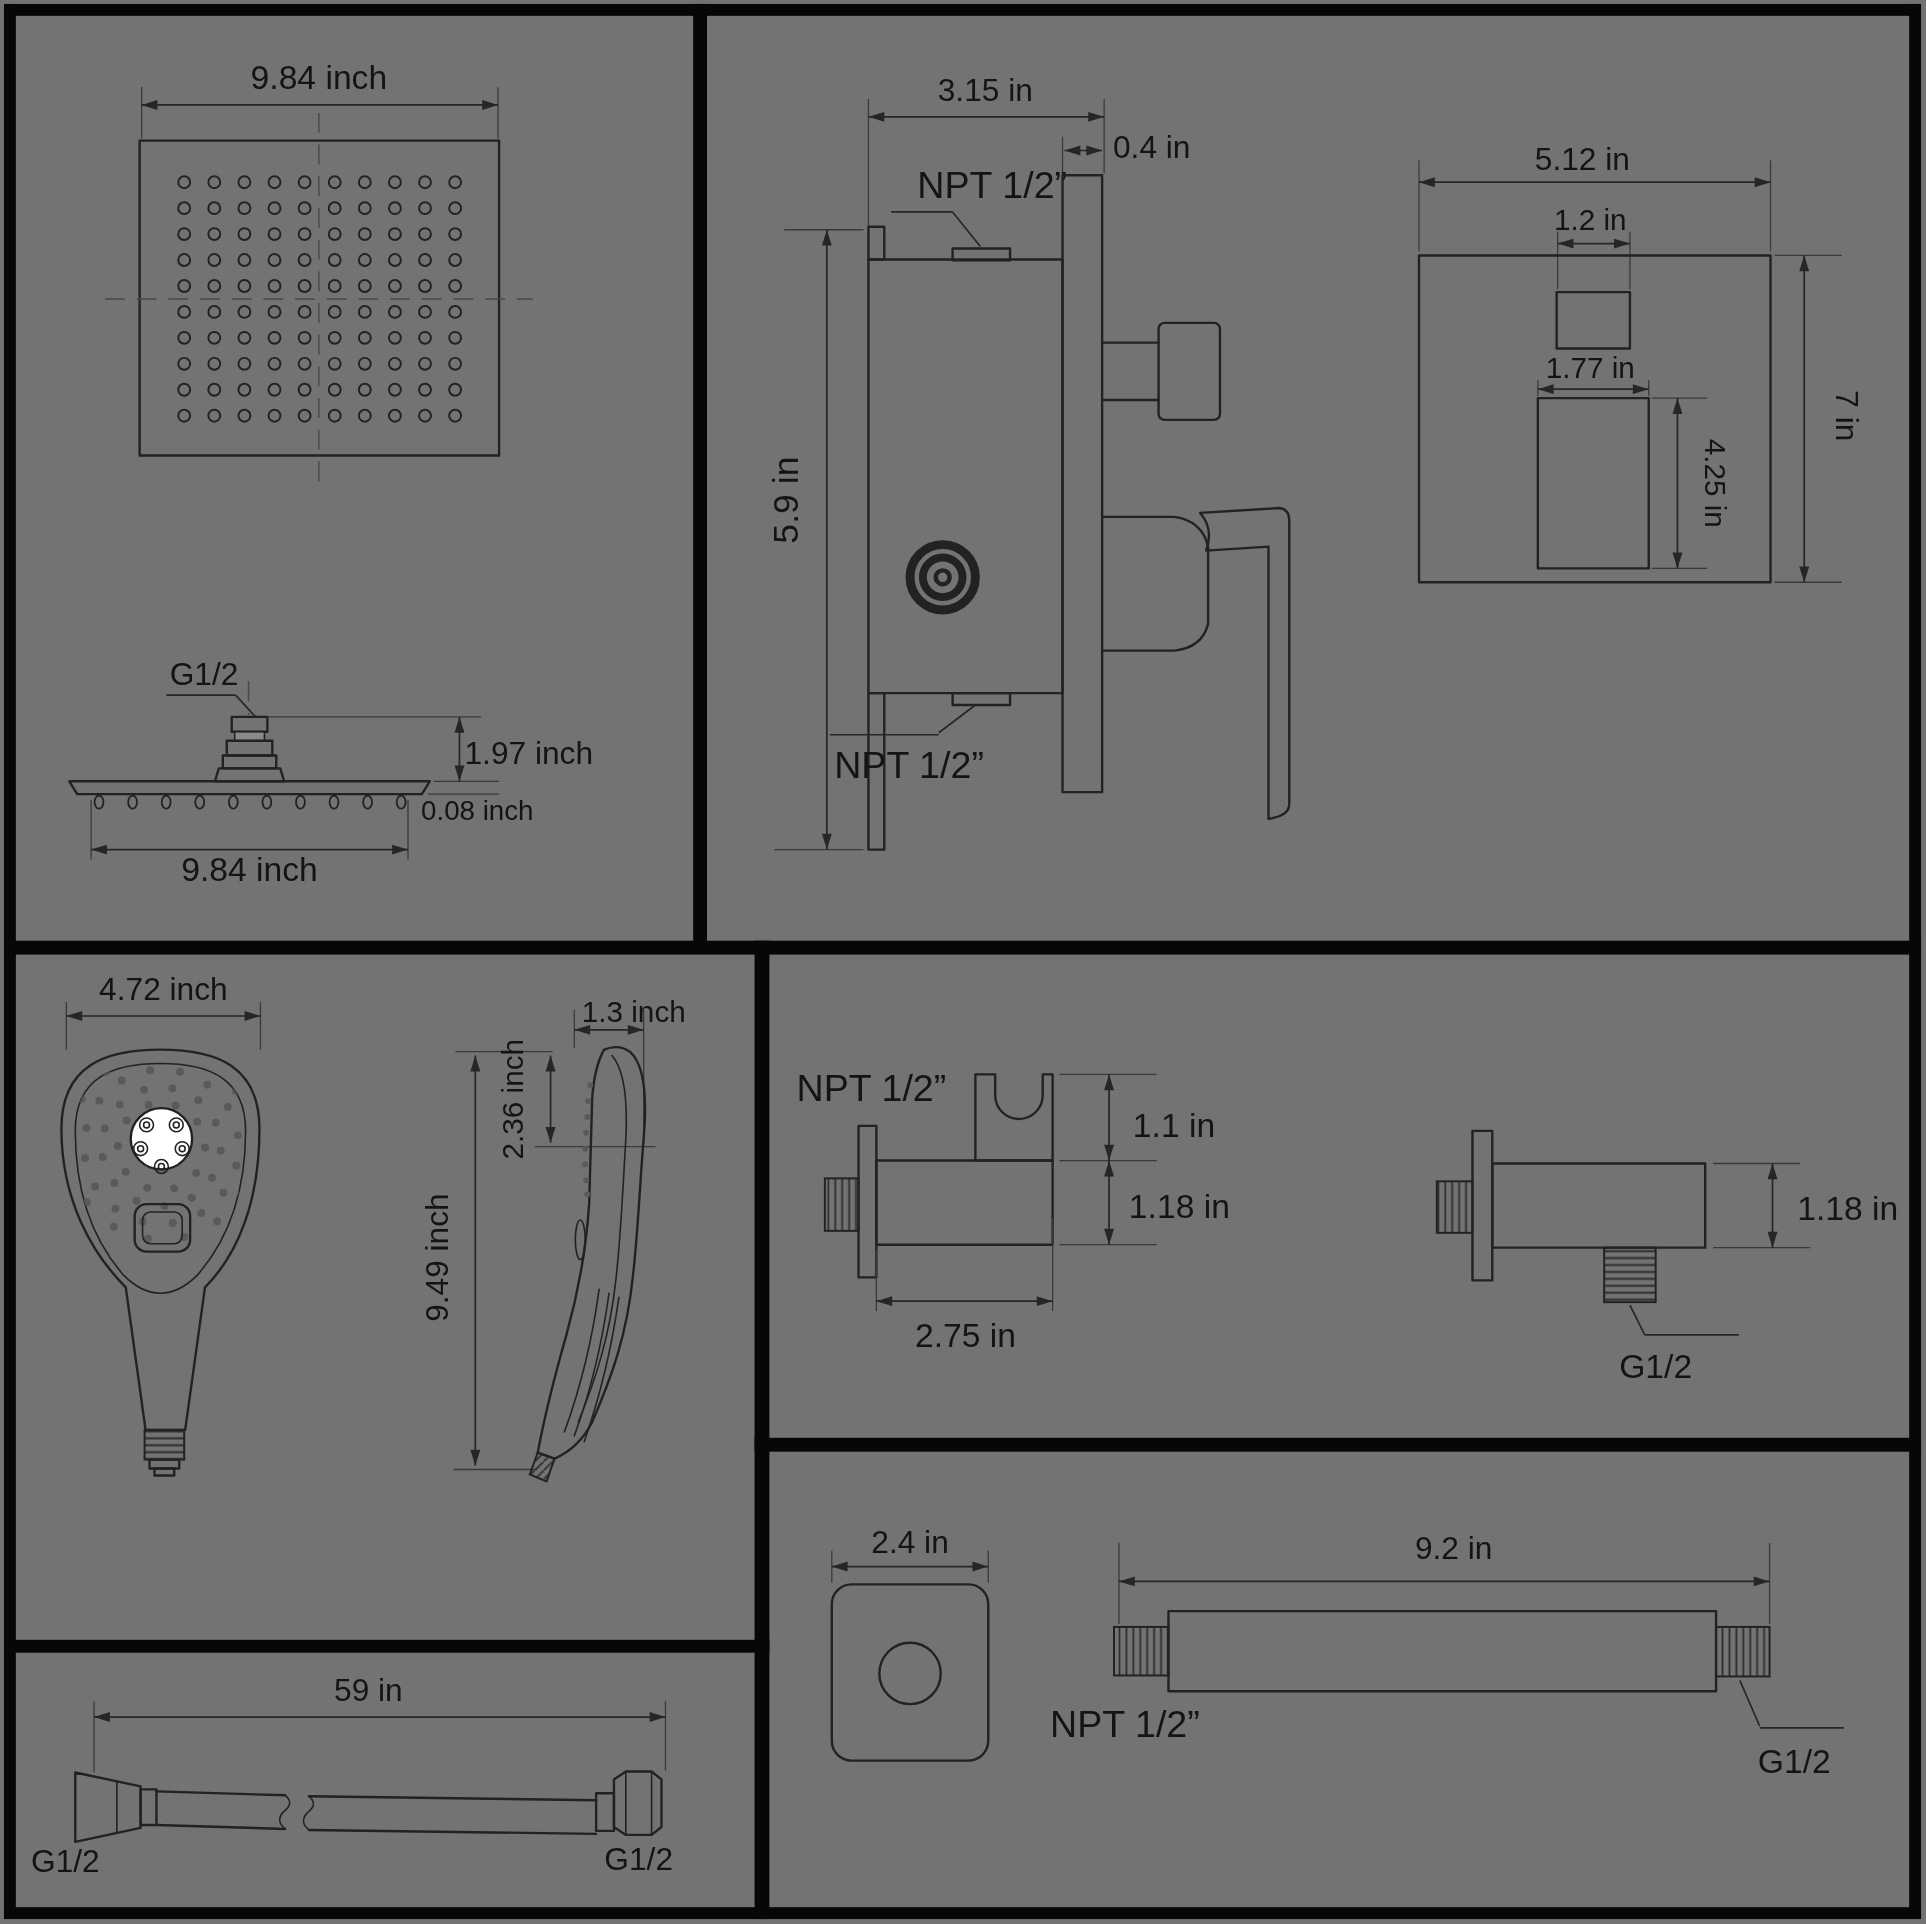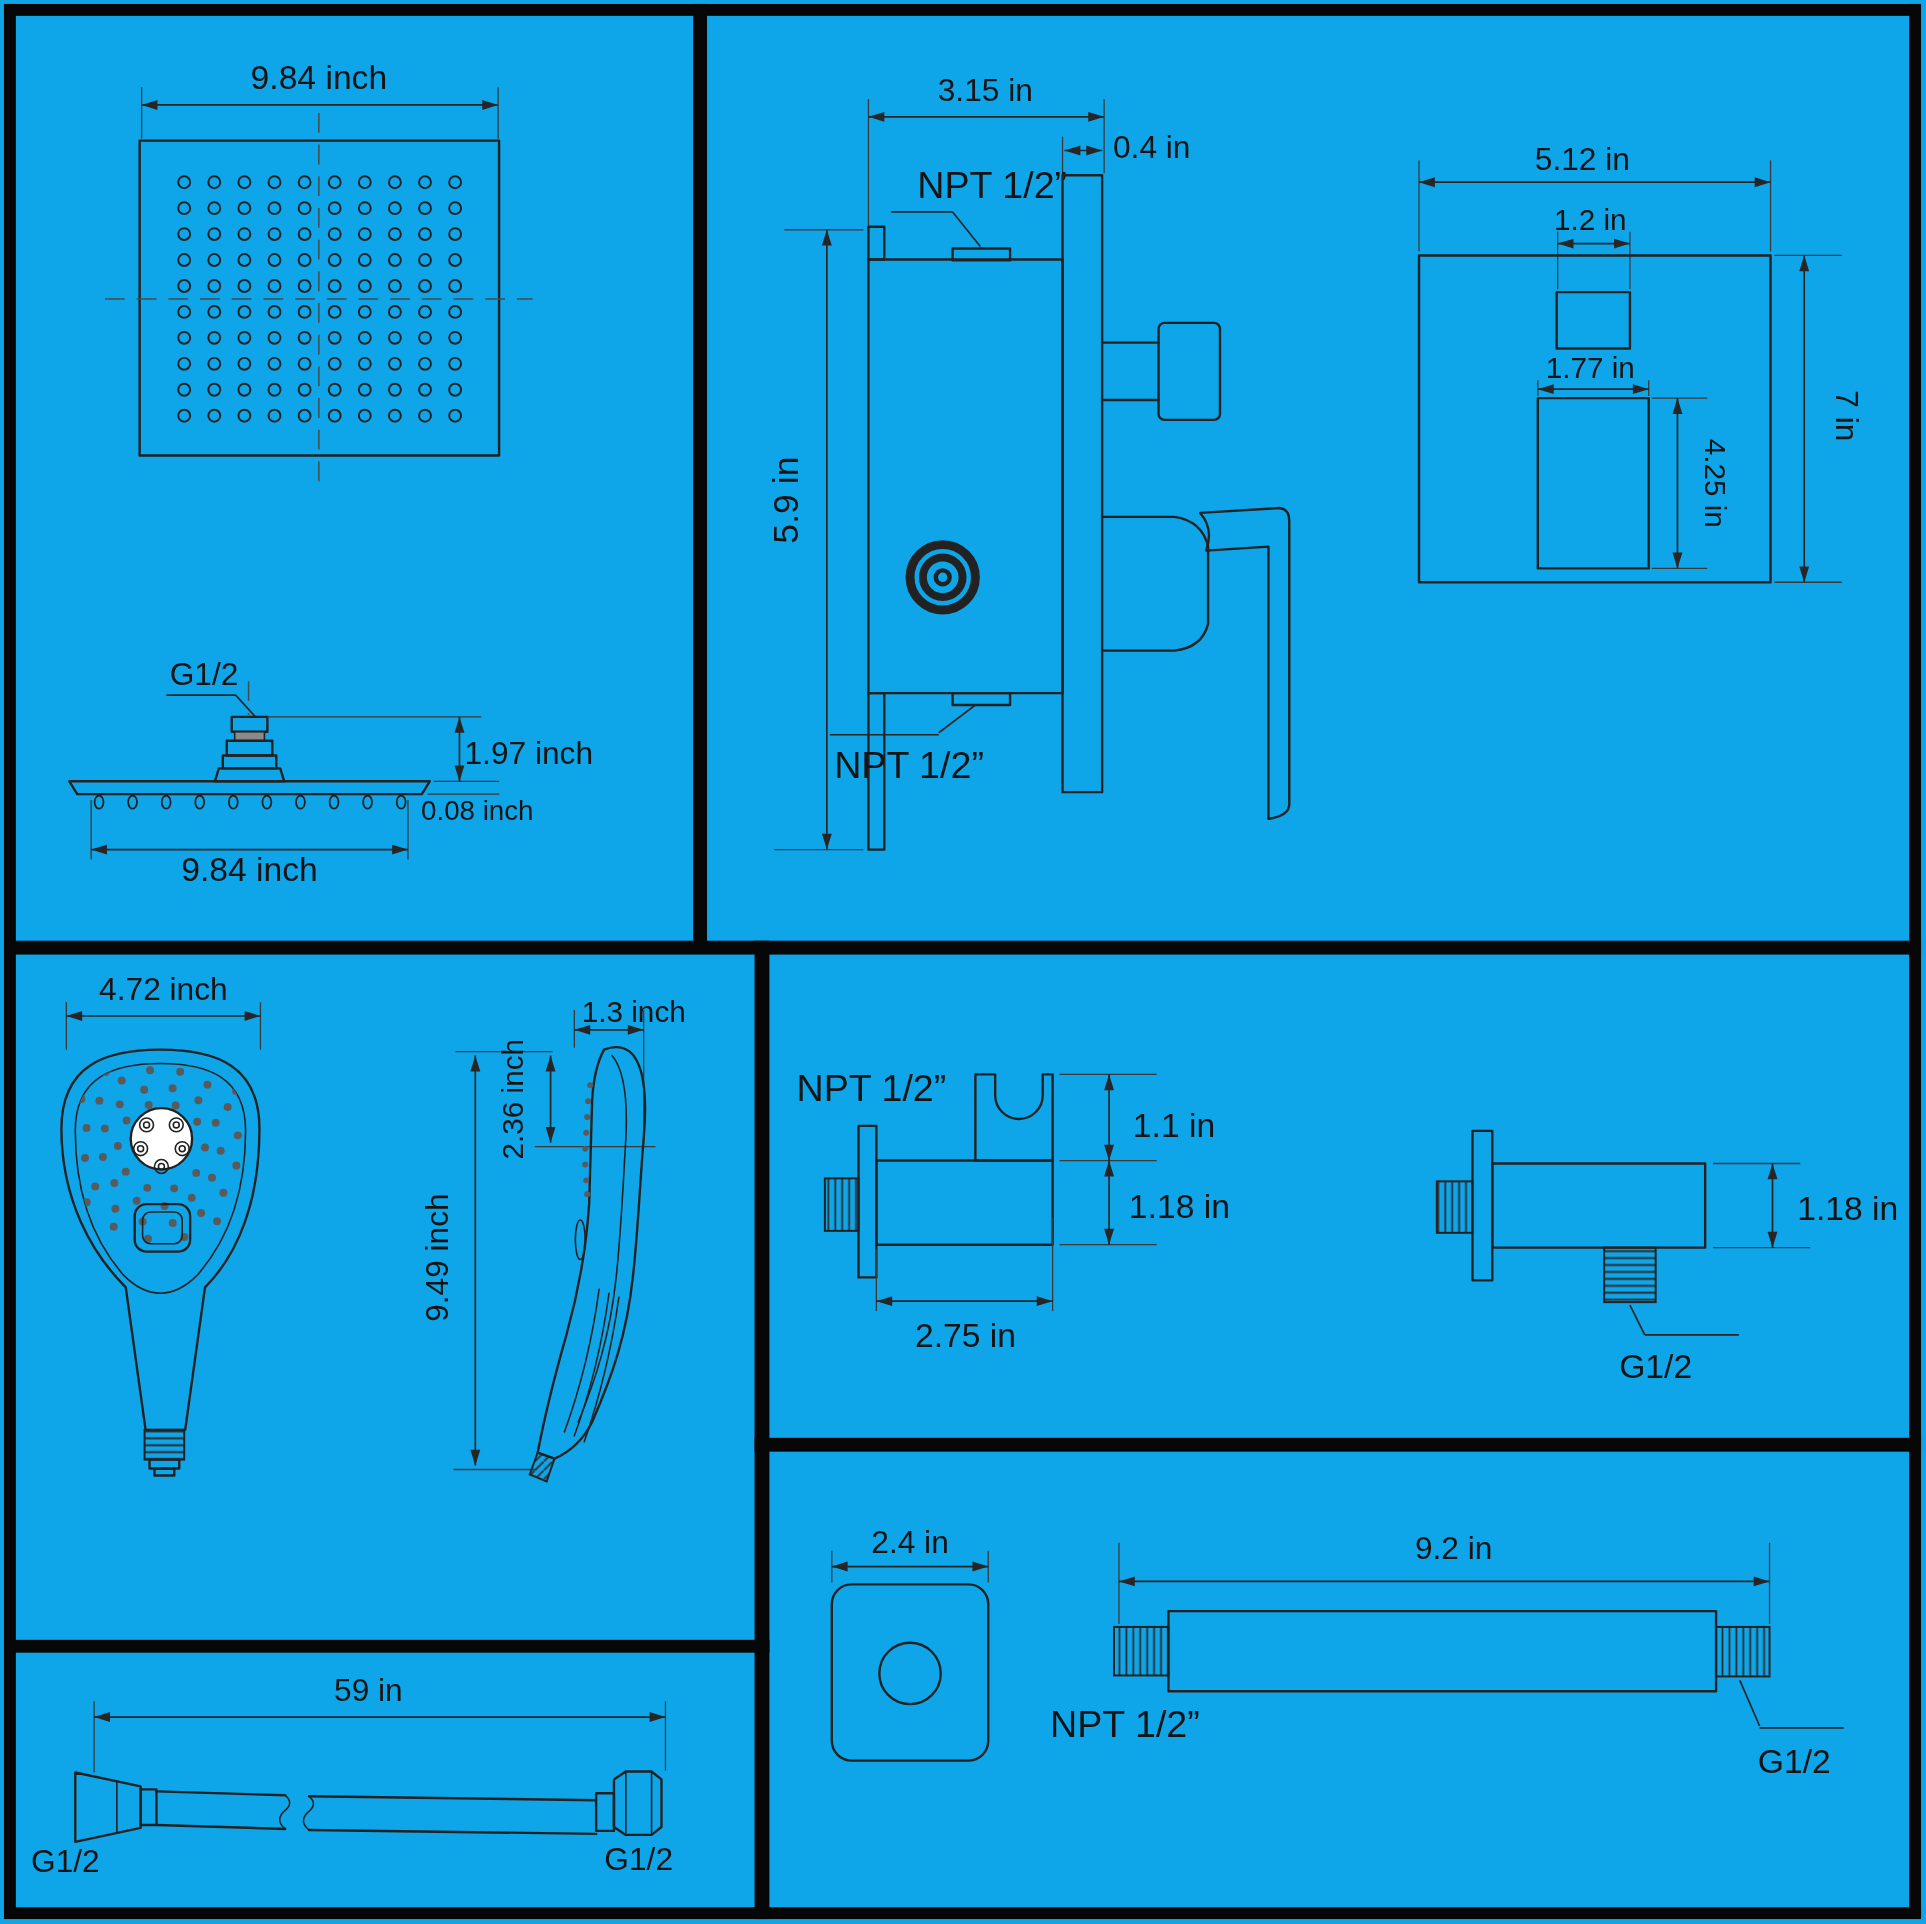--- a/index.html
+++ b/index.html
@@ -1,16 +1,16 @@
 <!DOCTYPE html>
 <html><head>
 <meta charset="utf-8">
 <style>
   html,body{margin:0;padding:0;background:#ffffff;}
-  #sheet{position:relative;width:1927px;height:1925px;background:#0ea5e9;}
+  #sheet{position:relative;width:1927px;height:1925px;background:#737373;}
   svg{display:block}
   .div{fill:#070707}
   .dr{fill:none;stroke:#222;stroke-width:2.4;stroke-linejoin:round;stroke-linecap:round}
   .drw{fill:#ffffff;stroke:#222;stroke-width:2.4;stroke-linejoin:round}
   .thin{stroke-width:1.6}
   .ext{stroke:#3a3a3a;stroke-width:1.3;fill:none}
   .dim{stroke:#262626;stroke-width:1.7;fill:none;marker-start:url(#ar);marker-end:url(#ar)}
   .ld{stroke:#262626;stroke-width:1.7;fill:none}
   .cl{stroke:#4a4a4a;stroke-width:1.5;stroke-dasharray:20 12;fill:none}
   .hv{fill:url(#thv);stroke:#222;stroke-width:2}

